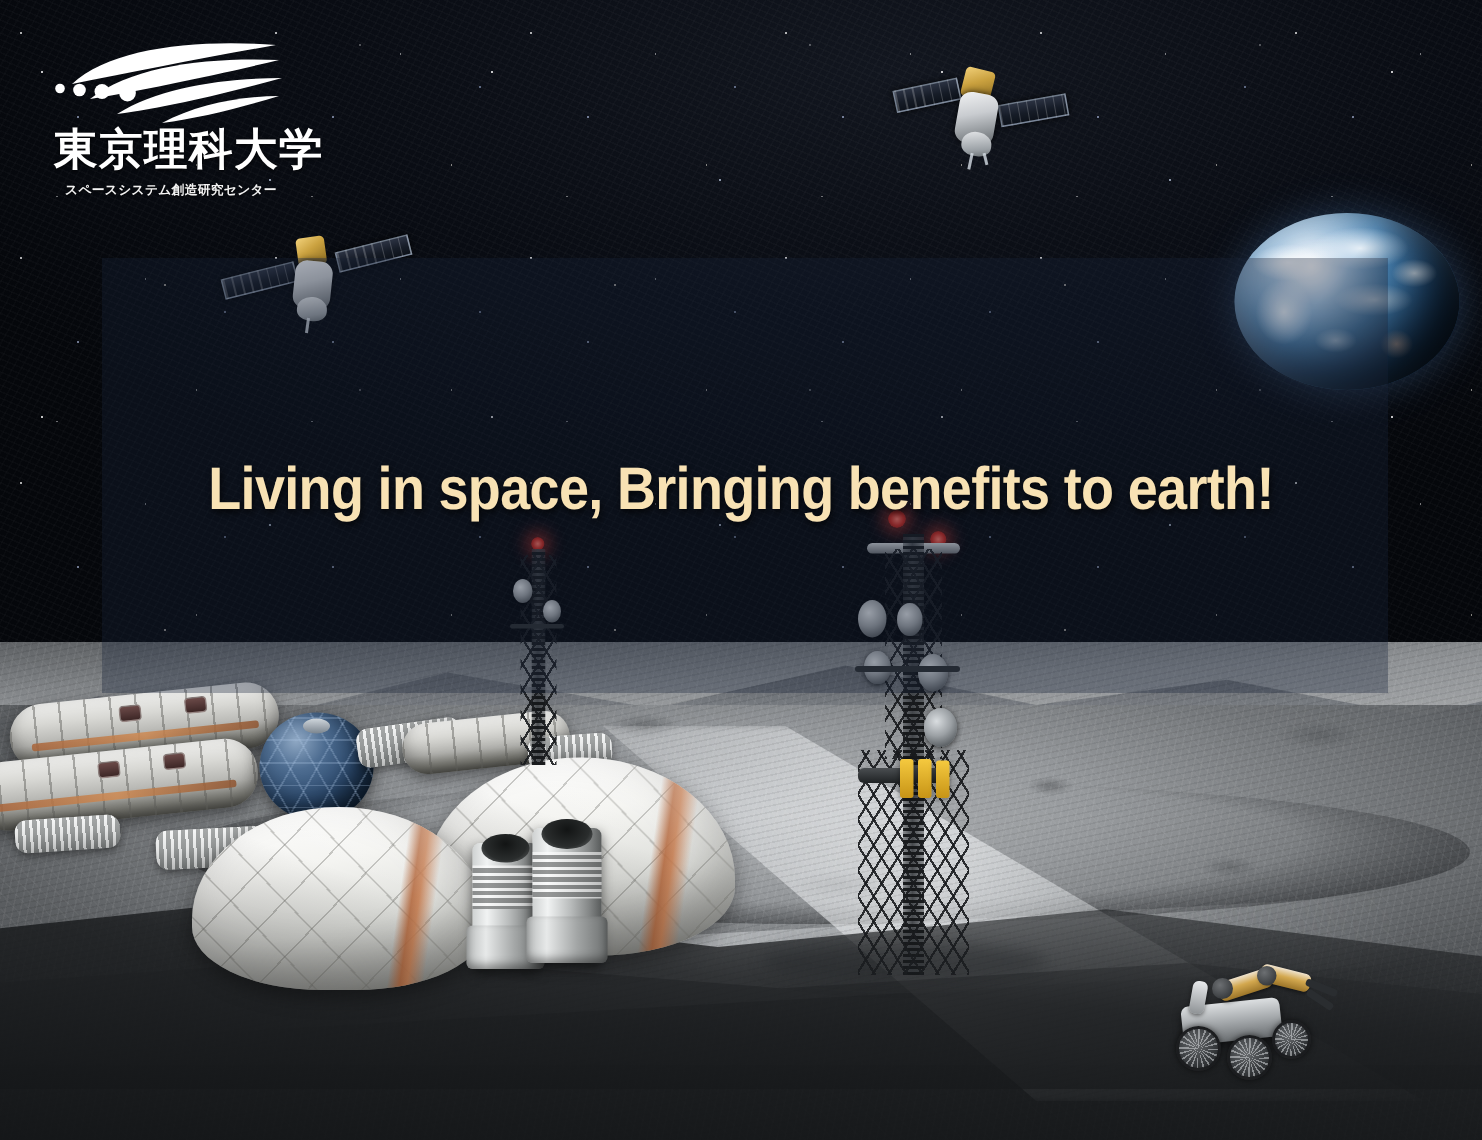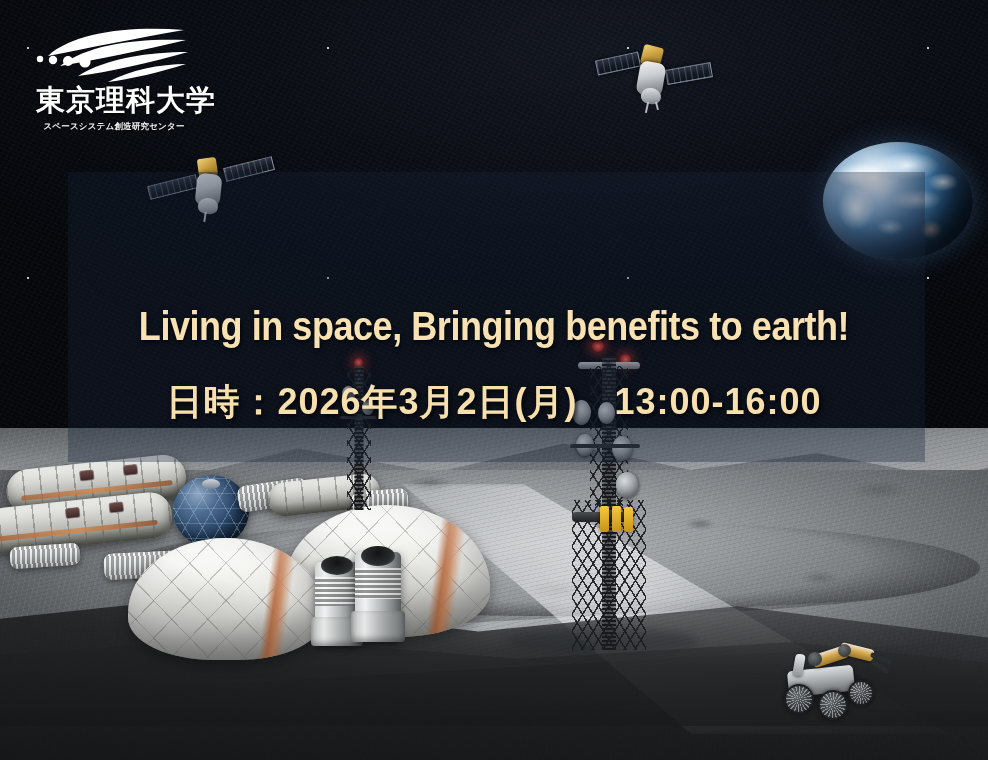--- a/index.html
+++ b/index.html
@@ -561,15 +561,14 @@
       <circle cx="6" cy="33" r="3.2" fill="#ffffff"></circle>
       <circle cx="19" cy="34" r="4.2" fill="#ffffff"></circle>
       <circle cx="34" cy="35" r="5" fill="#ffffff"></circle>
       <circle cx="51" cy="36" r="5.6" fill="#ffffff"></circle>
     </svg>
     <div class="logo-ja">東京理科大学</div>
     <div class="logo-sub">スペースシステム創造研究センター</div>
   </div>
 
   <div class="subtitle">Living in space, Bringing benefits to earth!</div>
-  <div class="datetime">日時：2026年3月2日(月)　13:00-16:00</div>
 
 </div>
 
 </body></html>

